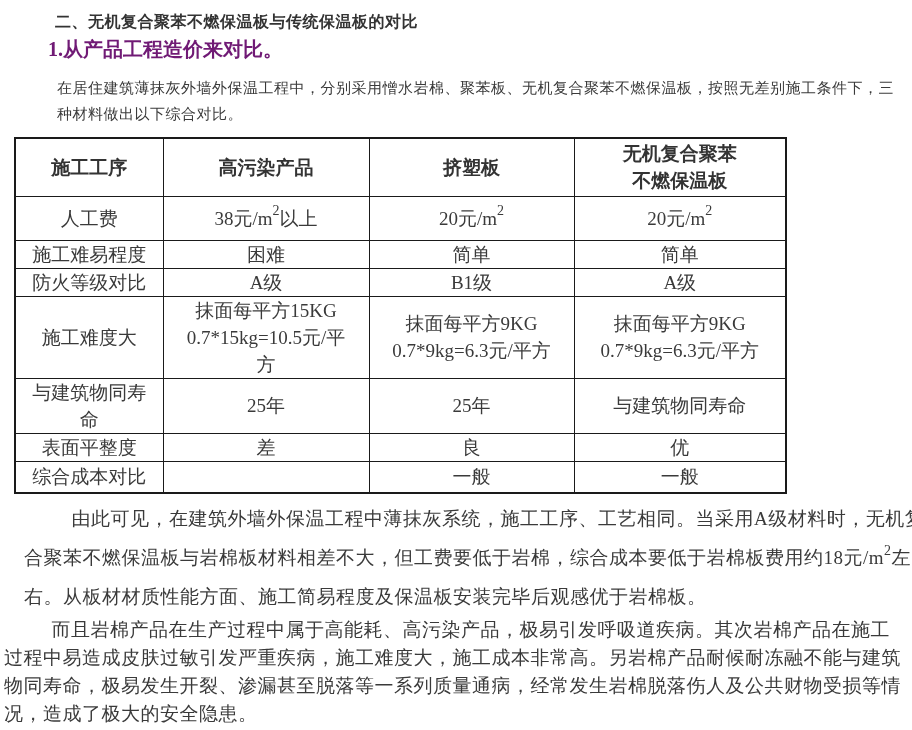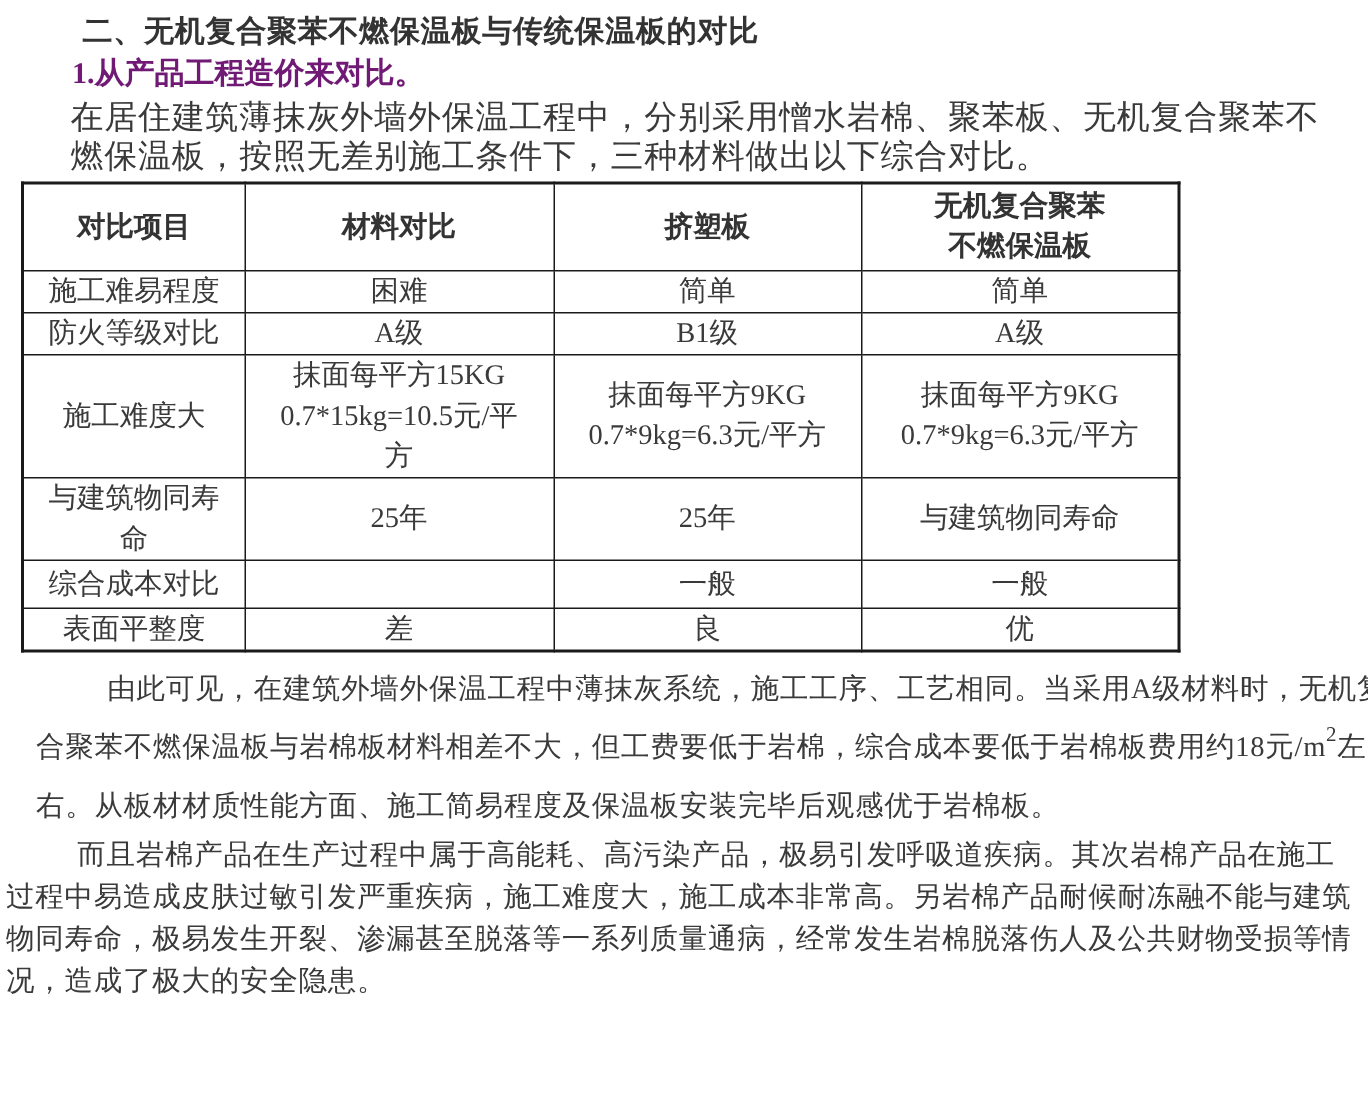--- a/index.html
+++ b/index.html
@@ -9,38 +9,38 @@
     width: 912px;
     height: 730px;
     overflow: hidden;
     font-family: "Liberation Serif", "DejaVu Serif", serif;
     color: #3a3a3a;
   }
   .page { width: 912px; height: 730px; position: relative; }
 
   .title {
     padding: 8px 0 0 55px;
-    font-size: 20px;
+    font-size: 16px;
     font-weight: bold;
     line-height: 27px;
     letter-spacing: 0.5px;
     color: #333333;
   }
   .subtitle {
     padding: 1px 0 0 48px;
     font-size: 20px;
     font-weight: bold;
     line-height: 27px;
     color: #701a75;
   }
   .intro {
-    margin: 0;
+    margin: 10px;
     padding: 2px 0 0 47px;
     width: 838px;
-    font-size: 22px;
+    font-size: 15px;
     line-height: 26px;
     letter-spacing: 0.5px;
   }
 
   table.cmp {
     margin: 4px 0 0 14px;
     width: 771px;
     border-collapse: collapse;
     table-layout: fixed;
     border: 2px solid #1a1a1a;
@@ -88,29 +88,35 @@
   <table class="cmp">
     <colgroup>
       <col style="width:148px">
       <col style="width:206px">
       <col style="width:205px">
       <col style="width:212px">
     </colgroup>
 
     <tbody>
         <tr class="hdr" style="height:58px">
-      <td>对比项目</td>
-      <td>材料对比</td>
+      <td>施工工序</td>
+      <td>高污染产品</td>
       <td>挤塑板</td>
       <td>
         <div>无机复合聚苯</div>
         <div>不燃保温板</div>
       </td>
     </tr>
 
+    <tr style="height:44px">
+      <td>人工费</td>
+      <td><span>38元/m</span><sup class="sp">2</sup><span>以上</span></td>
+      <td><span>20元/m</span><sup class="sp">2</sup></td>
+      <td><span>20元/m</span><sup class="sp">2</sup></td>
+    </tr>
 
     <tr style="height:28px">
       <td>施工难易程度</td>
       <td>困难</td>
       <td>简单</td>
       <td>简单</td>
     </tr>
 
     <tr style="height:28px">
       <td>防火等级对比</td>
@@ -136,32 +142,32 @@
       </td>
     </tr>
 
     <tr style="height:31px">
       <td>与建筑物同寿命</td>
       <td>25年</td>
       <td>25年</td>
       <td>与建筑物同寿命</td>
     </tr>
 
+    <tr style="height:25px">
+      <td>表面平整度</td>
+      <td>差</td>
+      <td>良</td>
+      <td>优</td>
+    </tr>
+
     <tr style="height:32px">
       <td>综合成本对比</td>
       <td></td>
       <td>一般</td>
       <td>一般</td>
-    </tr>
-
-    <tr style="height:25px">
-      <td>表面平整度</td>
-      <td>差</td>
-      <td>良</td>
-      <td>优</td>
     </tr>
   </tbody>
     </table>
 
   <p class="para para1"><span>由此可见，在建筑外墙外保温工程中薄抹灰系统，施工工序、工艺相同。当采用A级材料时，无机复合聚苯不燃保温板与岩棉板材料相差不大，但工费要低于岩棉，综合成本要低于岩棉板费用约18元/m</span><sup class="sp">2</sup><span>左右。从板材材质性能方面、施工简易程度及保温板安装完毕后观感优于岩棉板。</span></p>
 
   <p class="para para2">而且岩棉产品在生产过程中属于高能耗、高污染产品，极易引发呼吸道疾病。其次岩棉产品在施工过程中易造成皮肤过敏引发严重疾病，施工难度大，施工成本非常高。另岩棉产品耐候耐冻融不能与建筑物同寿命，极易发生开裂、渗漏甚至脱落等一系列质量通病，经常发生岩棉脱落伤人及公共财物受损等情况，造成了极大的安全隐患。</p>
 
 </div>
 

